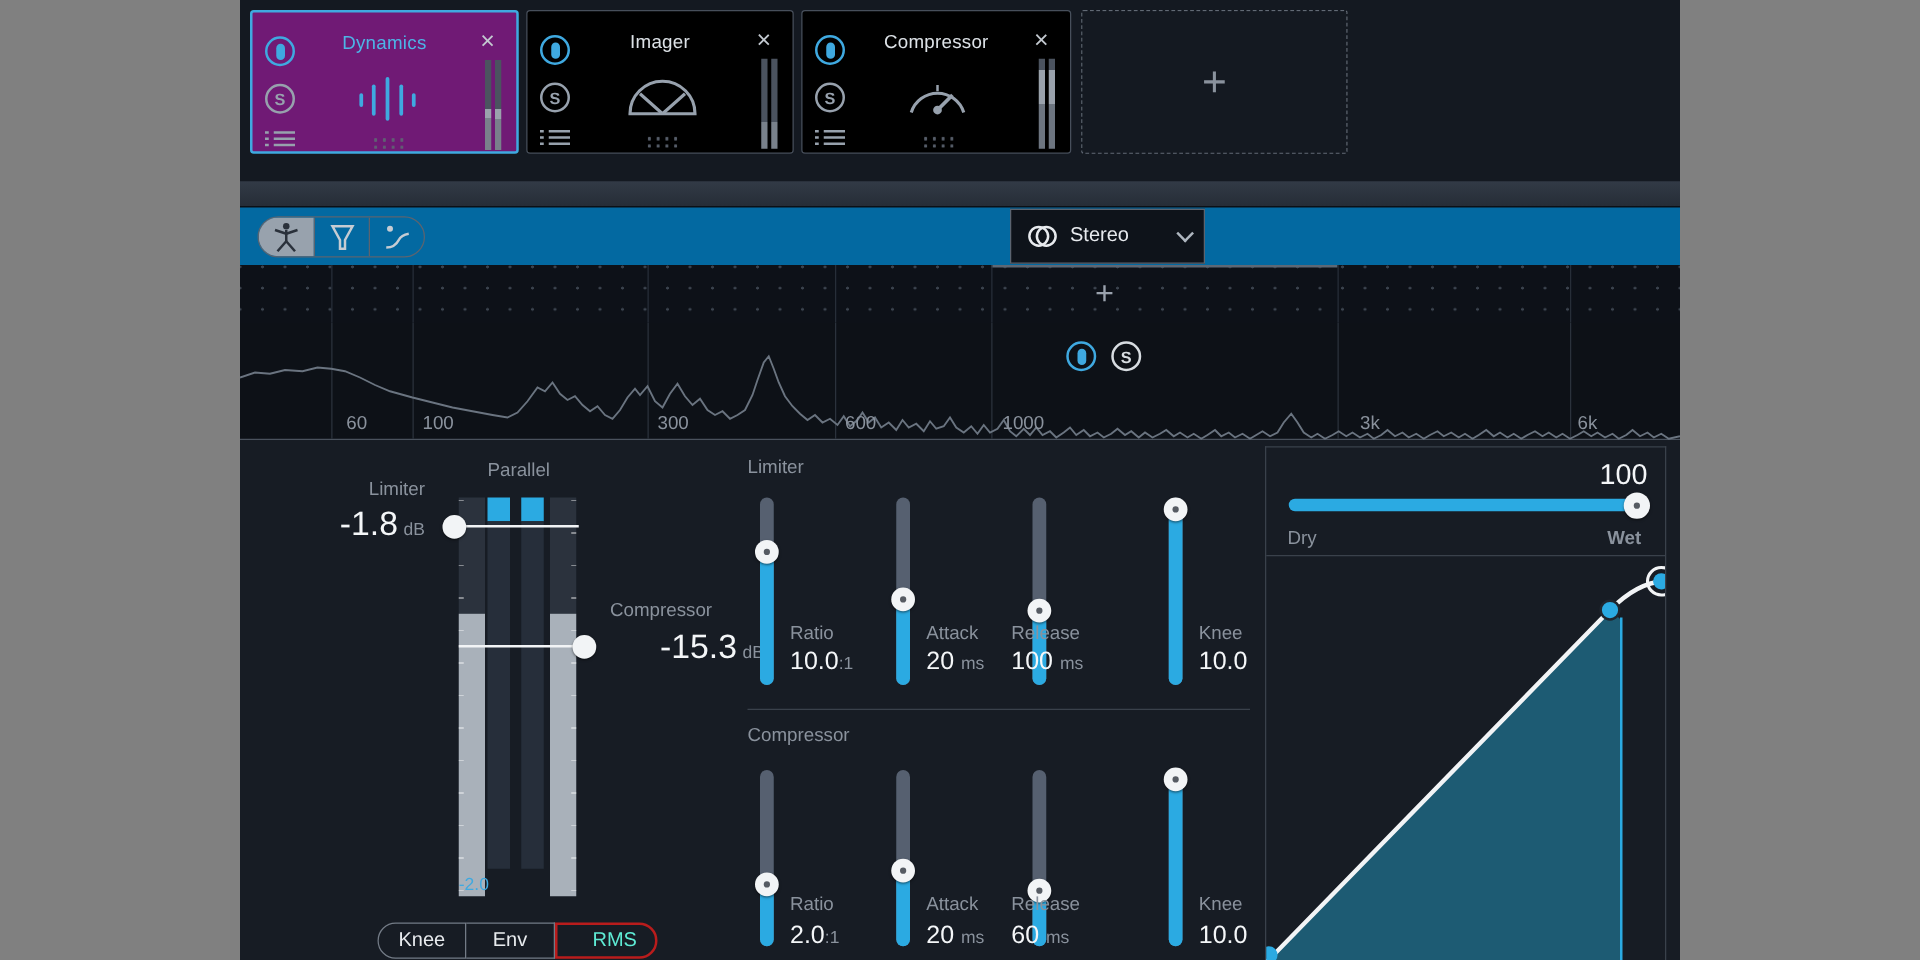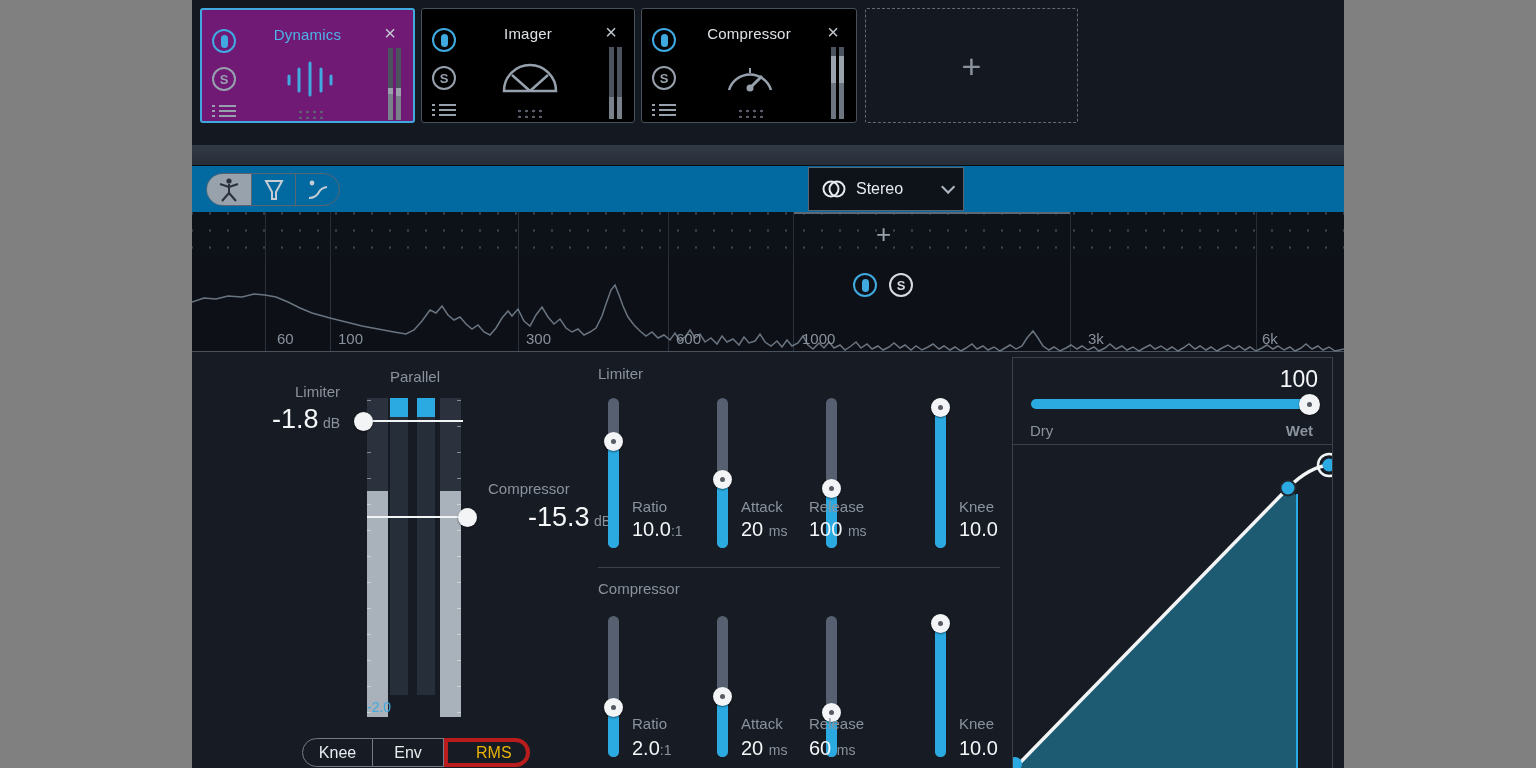--- a/index.html
+++ b/index.html
@@ -79,21 +79,21 @@
     box-shadow:0 1px 2px rgba(0,0,0,.5); }
   .ticks { position:absolute; width:4px;
     background-image:repeating-linear-gradient(#ffffffaa 0 1px,transparent 1px 26px); opacity:.65; }
 
   
   .det-group { position:absolute; left:110px; top:386px; display:flex; height:29px; }
   .det-btn { min-width:71px; padding:0 14px; display:flex; align-items:center; justify-content:center;
     border:1px solid #737b86; color:#e8ebee; font-size:16px; }
   .det-btn.first { border-radius:15px 0 0 15px; }
   .det-btn.mid { border-left:none; }
-  .det-btn.last { border-radius:0 15px 15px 0; border:4px solid #b91c1c; color:#eab308;padding-left:28px; }
+  .det-btn.last { border-radius:0 15px 15px 0; border:2px solid #b91c1c; color:#5eead4;padding-left:28px; }
 
   
   .vslider { position:absolute; width:11px; border-radius:6px; background:#566070; }
   .vslider .fill { position:absolute; left:0; right:0; bottom:0; border-radius:6px; background:#2baae2; }
   .knob .dot, .hknob .dot { position:absolute; left:50%; top:50%; width:5px; height:5px; margin:-2.5px;
     border-radius:50%; background:#565b63; }
   .sl-label { position:absolute; color:#8a929d; font-size:15px; }
   .sl-value { position:absolute; color:#f4f6f8; font-size:20px; }
   .sl-value .unit { font-size:14px; }
   .sect-title { position:absolute; color:#8a929d; font-size:15px; }

